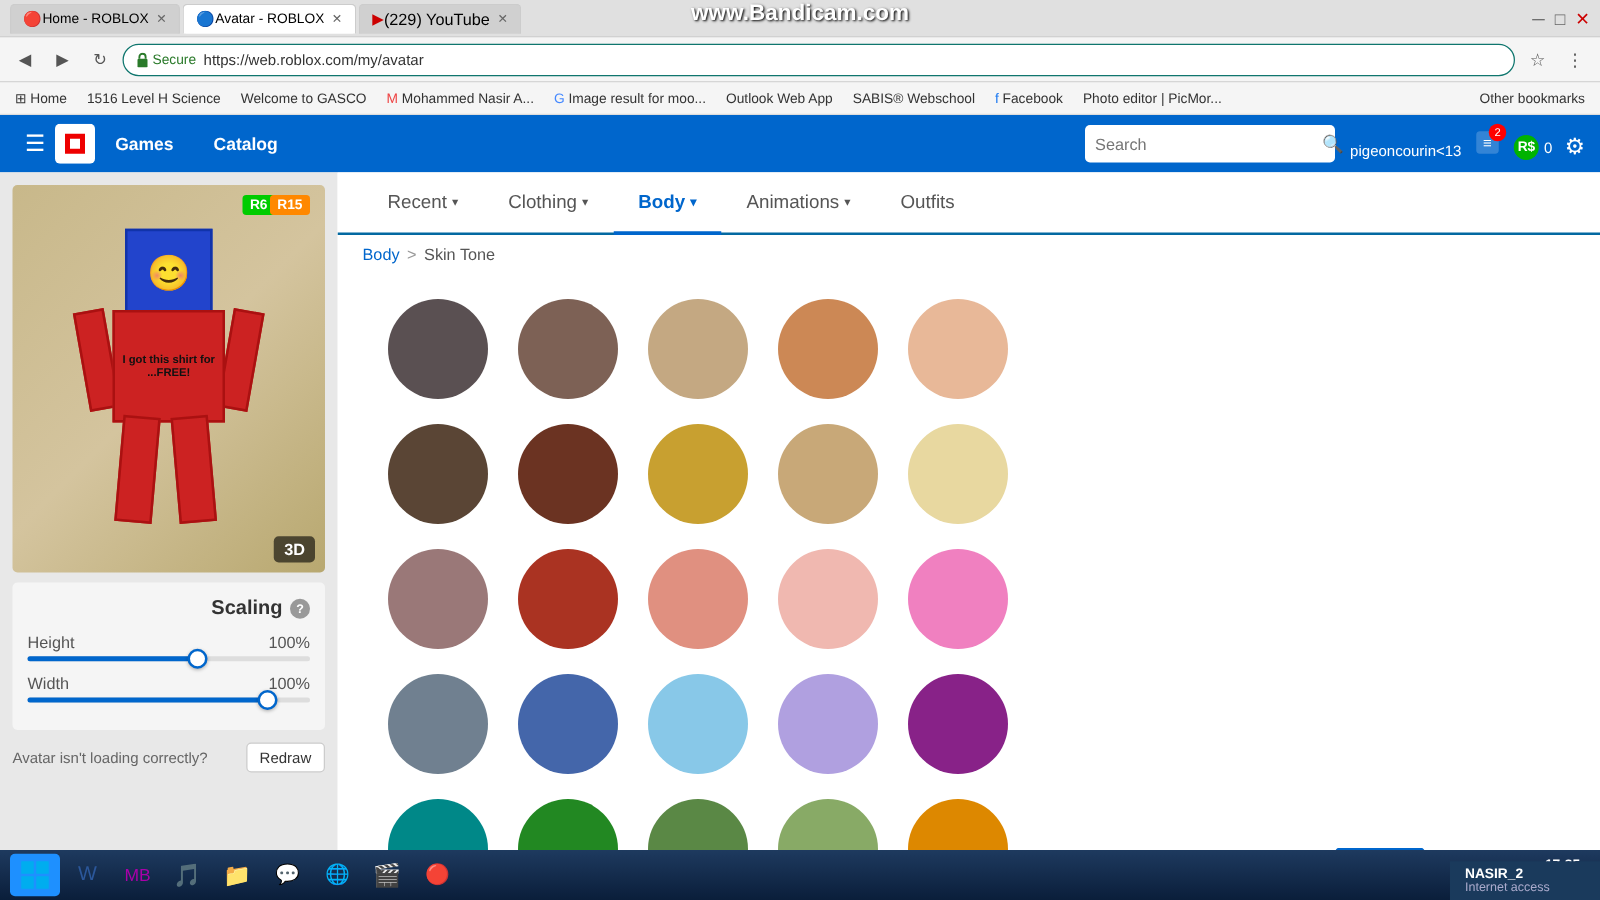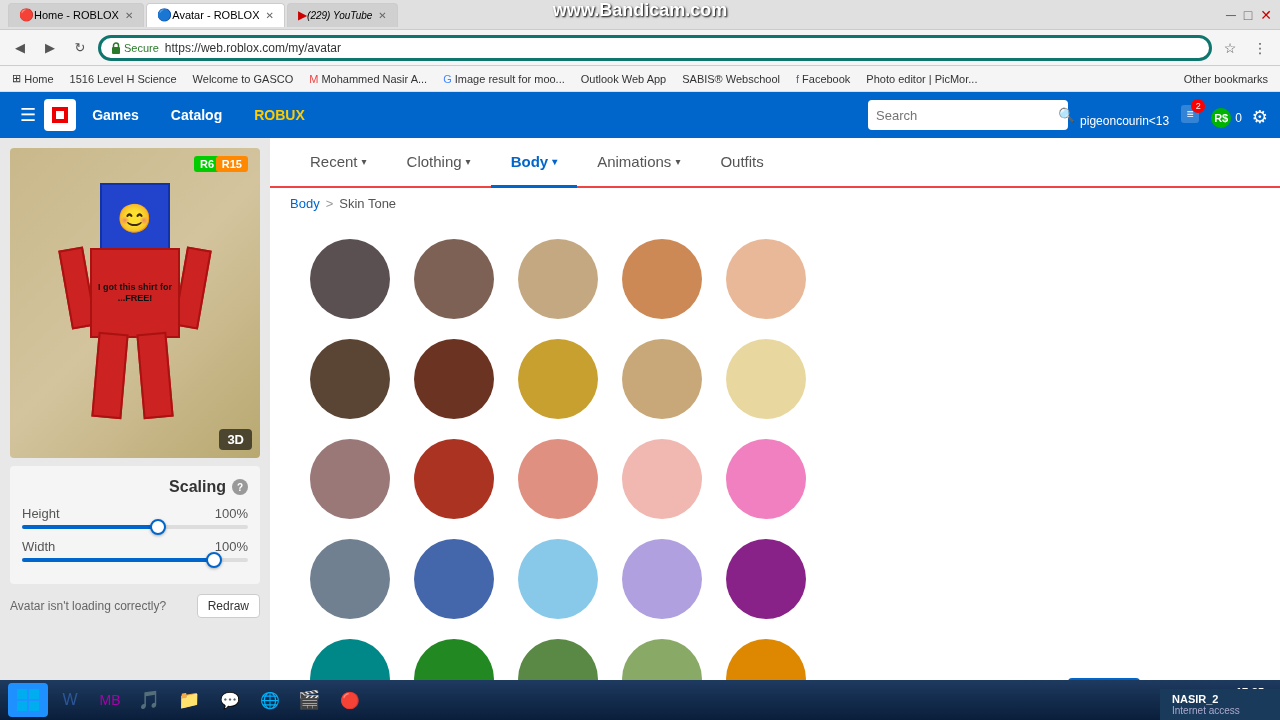--- a/index.html
+++ b/index.html
@@ -394,21 +394,21 @@
     .customization-panel {
       flex: 1;
       background: #fff;
       display: flex;
       flex-direction: column;
       overflow: hidden;
     }
     .customization-tabs {
       display: flex;
       align-items: center;
-      border-bottom: 2px solid #ef4444;
+      border-bottom: 2px solid #0369a1;
       padding: 0 20px;
       background: #fff;
       height: 50px;
       gap: 0;
     }
     .custom-tab {
       padding: 0 20px;
       height: 50px;
       display: flex;
       align-items: center;
@@ -526,21 +526,21 @@
     .roblox-logo-svg {
       width: 32px; height: 32px;
     }
 
     
     .address-bar-container {
       flex: 1;
       display: flex;
       align-items: center;
       background: #fff;
-      border: 3px solid #0f766e;
+      border: 1px solid #0f766e;
       border-radius: 13px;
       height: 26px;
       padding: 0 10px;
       font-size: 12px;
     }
   </style>
 </head>
 <body>
 
 <div class="browser-titlebar">
@@ -549,21 +549,21 @@
     <span style="font-size:11px;max-width:120px;overflow:hidden;white-space:nowrap;text-overflow:ellipsis;">Home - ROBLOX</span>
     <span class="tab-close">✕</span>
   </div>
   <div class="tab">
     <span style="color:#0044cc;font-size:12px;">🔵</span>
     <span style="font-size:11px;max-width:120px;overflow:hidden;white-space:nowrap;text-overflow:ellipsis;">Avatar - ROBLOX</span>
     <span class="tab-close">✕</span>
   </div>
   <div class="tab inactive">
     <span style="color:#cc0000;font-size:12px;">▶</span>
-    <span style="font-size:10px;max-width:120px;overflow:hidden;white-space:nowrap;text-overflow:ellipsis;font-style:italic;">(229) YouTube</span>
+    <span style="font-size:13px;max-width:120px;overflow:hidden;white-space:nowrap;text-overflow:ellipsis;">(229) YouTube</span>
     <span class="tab-close">✕</span>
   </div>
   <div style="margin-left:auto;display:flex;gap:8px;align-items:center;">
     <span style="cursor:pointer;font-size:14px;color:#666;">─</span>
     <span style="cursor:pointer;font-size:14px;color:#666;">□</span>
     <span style="cursor:pointer;font-size:14px;color:#cc0000;">✕</span>
   </div>
 </div>
 
 <div class="browser-controls">
@@ -624,21 +624,20 @@
 <div class="roblox-nav">
   <span class="hamburger">☰</span>
   <svg class="roblox-logo-svg" viewBox="0 0 32 32">
     <rect width="32" height="32" fill="#fff" rx="4"></rect>
     <path d="M8 8 L24 8 L24 24 L8 24 Z" fill="#e00"></path>
     <path d="M12 12 L20 12 L20 20 L12 20 Z" fill="#fff"></path>
   </svg>
   <div class="nav-links">
     <a class="nav-link">Games</a>
     <a class="nav-link">Catalog</a>
-    <a class="nav-link" style="color:#ffcc00;">ROBUX</a>
   </div>
   <div class="nav-search">
     <input type="text" style="border: none; outline: none; font-size: 13px; flex: 1 1 0%;" placeholder="Search">
     <span class="nav-search-icon">🔍</span>
   </div>
   <div class="nav-right">
     <span style="font-size:12px;cursor:pointer;">pigeoncourin&lt;13</span>
     <div style="position:relative;cursor:pointer;">
       <svg width="22" height="22" viewBox="0 0 22 22">
         <rect x="2" y="2" width="18" height="18" rx="3" fill="rgba(255,255,255,0.2)"></rect>

